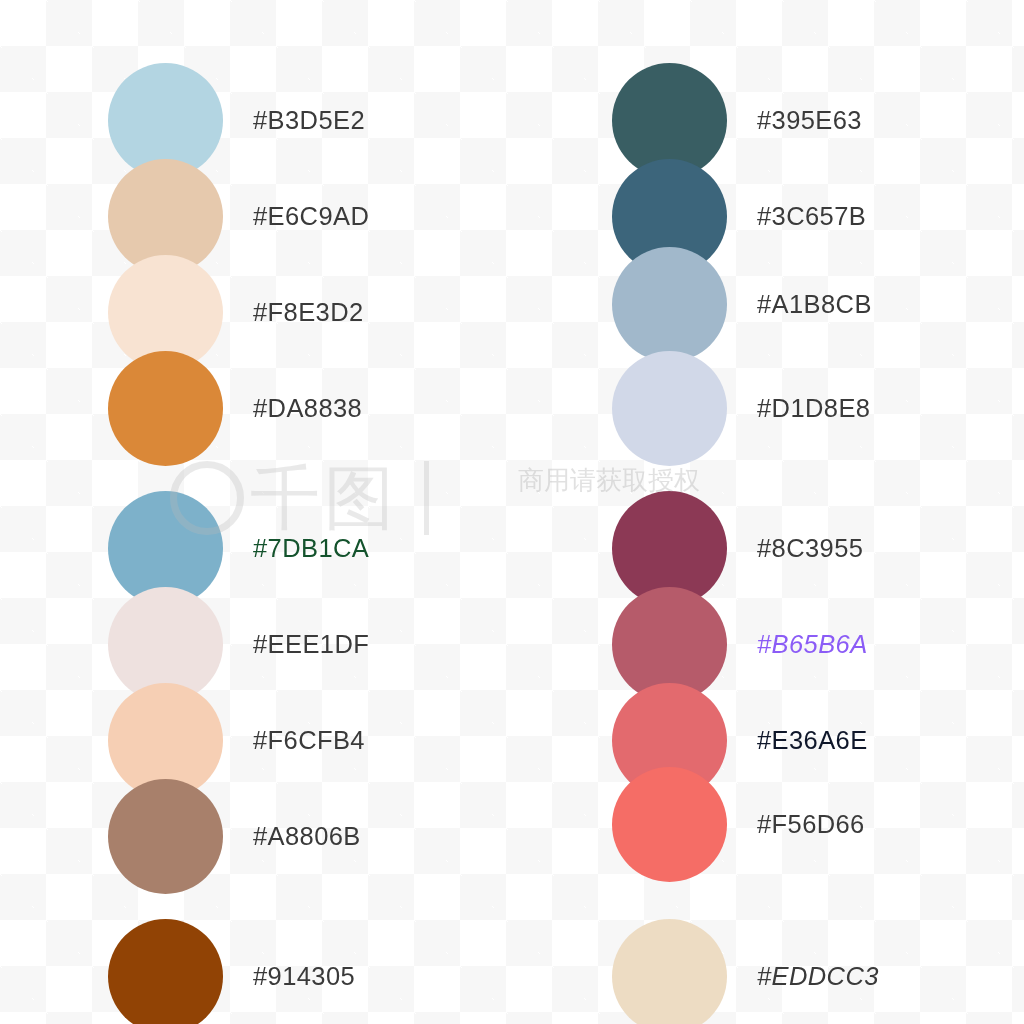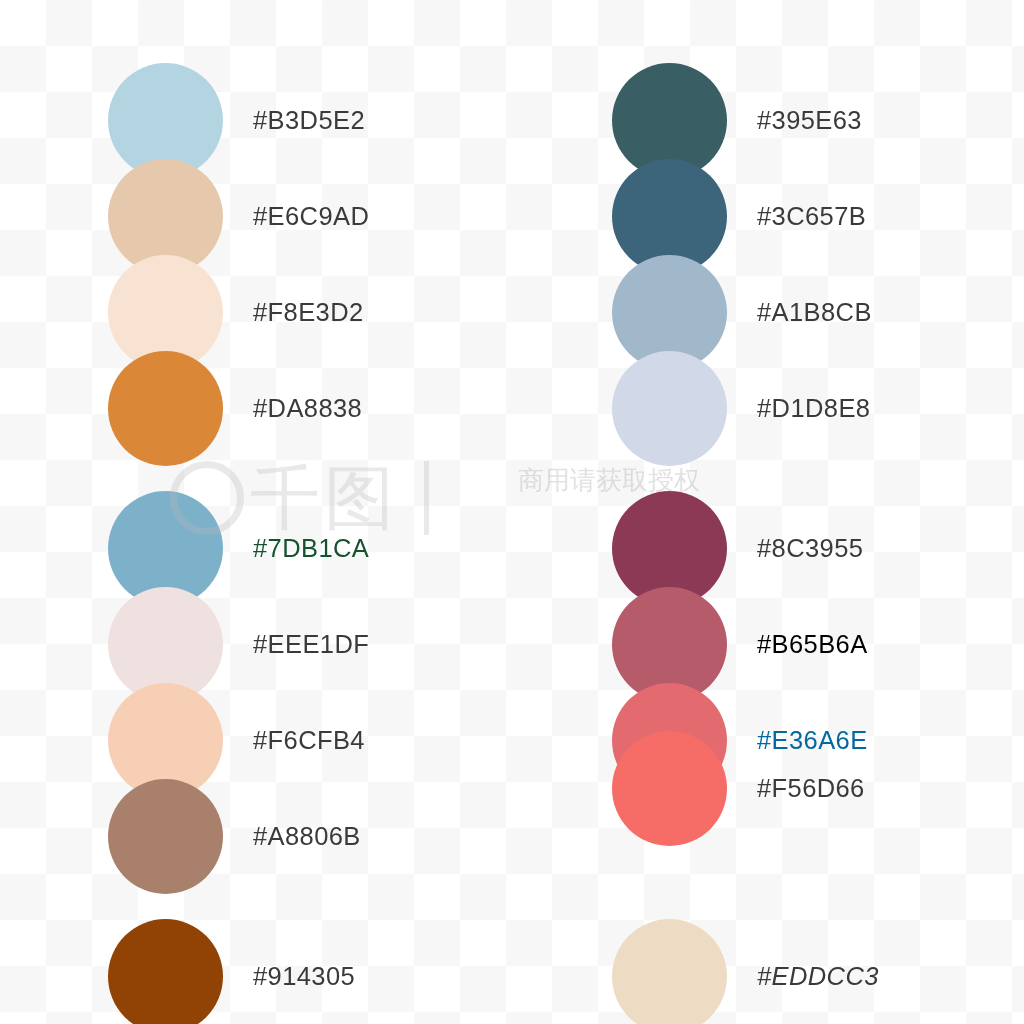--- a/index.html
+++ b/index.html
@@ -159,41 +159,41 @@
     </div>
     <div class="column right">
       <div class="swatch-row" style="top: 72px;">
         <div class="swatch-dot" style="background: rgb(57, 94, 99);"></div>
         <div class="swatch-label" style="color: rgb(58, 58, 58);">#395E63</div>
       </div>
       <div class="swatch-row" style="top: 168px;">
         <div class="swatch-dot" style="background: rgb(60, 101, 123);"></div>
         <div class="swatch-label" style="color: rgb(58, 58, 58);">#3C657B</div>
       </div>
-      <div class="swatch-row" style="top: 264px; justify-content: flex-end;">
+      <div class="swatch-row" style="top: 256px; justify-content: flex-end;">
         <div class="swatch-dot" style="background: rgb(161, 184, 203);"></div>
         <div class="swatch-label" style="color: rgb(58, 58, 58);">#A1B8CB</div>
       </div>
       <div class="swatch-row" style="top: 360px;">
         <div class="swatch-dot" style="background: rgb(209, 216, 232);"></div>
         <div class="swatch-label" style="color: rgb(58, 58, 58);">#D1D8E8</div>
       </div>
       <div class="swatch-row" style="top: 500px;">
         <div class="swatch-dot" style="background: rgb(140, 57, 85);"></div>
         <div class="swatch-label" style="color: rgb(58, 58, 58);">#8C3955</div>
       </div>
       <div class="swatch-row" style="top: 596px;">
         <div class="swatch-dot" style="background: rgb(182, 91, 106);"></div>
-        <div class="swatch-label" style="color: #000000;">#B65B6A</div>
+        <div class="swatch-label" style="color: #8b5cf6; font-style: italic;">#B65B6A</div>
       </div>
       <div class="swatch-row" style="top: 692px;">
         <div class="swatch-dot" style="background: rgb(227, 106, 110);"></div>
-        <div class="swatch-label" style="color: #0369a1;">#E36A6E</div>
-      </div>
-      <div class="swatch-row" style="top: 740px;">
+        <div class="swatch-label" style="color: #0f172a;">#E36A6E</div>
+      </div>
+      <div class="swatch-row" style="top: 776px;">
         <div class="swatch-dot" style="background: rgb(245, 109, 102);"></div>
         <div class="swatch-label" style="color: rgb(58, 58, 58);">#F56D66</div>
       </div>
       <div class="swatch-row" style="top: 928px; font-style: italic;">
         <div class="swatch-dot" style="background: rgb(237, 220, 195);"></div>
         <div class="swatch-label" style="color: rgb(58, 58, 58);">#EDDCC3</div>
       </div>
     </div>
   </div>
 

